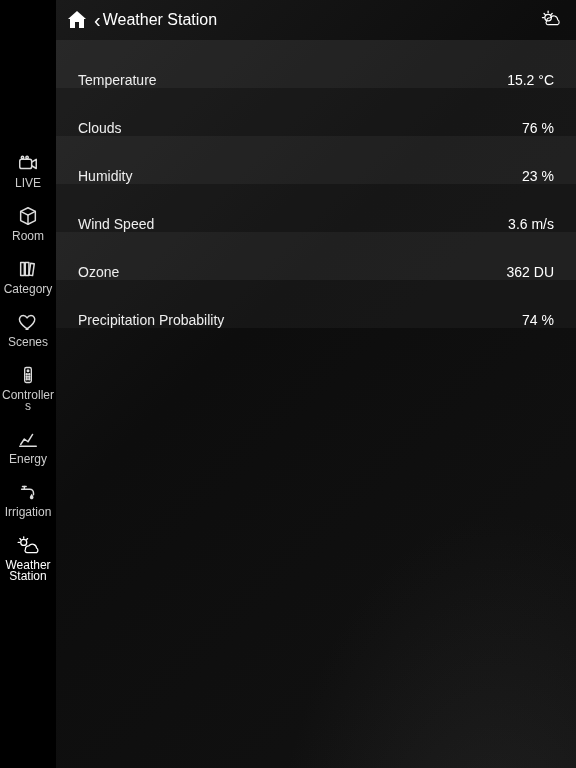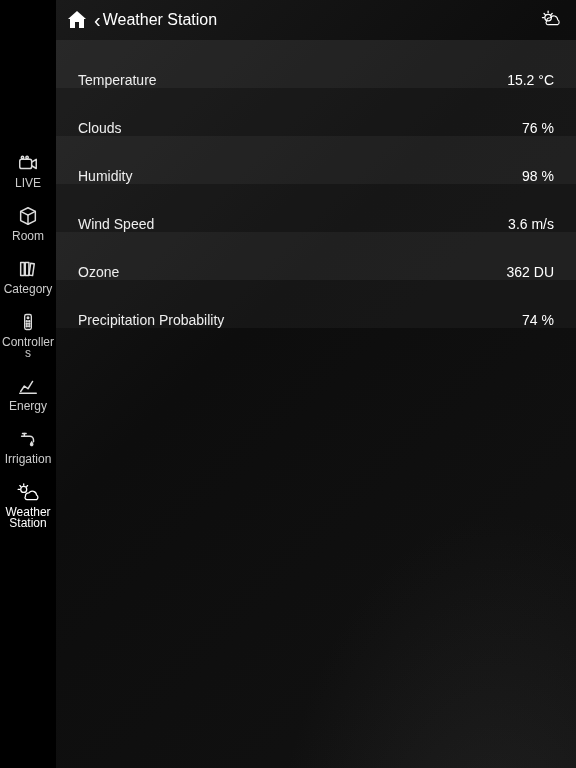--- a/index.html
+++ b/index.html
@@ -116,20 +116,30 @@
       <div class="ico">
         <svg viewBox="0 0 24 24" width="22" height="22">
           <g stroke="#ddd" stroke-width="1.6" fill="none" stroke-linecap="round" stroke-linejoin="round">
             <rect x="4" y="5" width="4" height="14"></rect>
             <rect x="9" y="5" width="4" height="14"></rect>
             <rect x="14" y="6" width="4" height="13" transform="rotate(8 16 12)"></rect>
           </g>
         </svg>
       </div>
       <div class="side-label">Category</div>
+    </div>
+    <div class="side-item">
+      <div class="ico">
+        <svg viewBox="0 0 24 24" width="22" height="22">
+          <g stroke="#ddd" stroke-width="1.6" fill="none" stroke-linecap="round" stroke-linejoin="round">
+            <path d="M12 20s-7-4.5-9-9c-1.2-2.7.6-6 3.8-6 2 0 3.3 1.2 4.2 2.6.9-1.4 2.2-2.6 4.2-2.6 3.2 0 5 3.3 3.8 6-2 4.5-9 9-9 9z"></path>
+          </g>
+        </svg>
+      </div>
+      <div class="side-label">Scenes</div>
     </div>
     <div class="side-item">
       <div class="ico">
         <svg viewBox="0 0 24 24" width="20" height="24">
           <g stroke="#ddd" stroke-width="1.6" fill="none" stroke-linecap="round" stroke-linejoin="round">
             <rect x="8" y="3" width="8" height="18" rx="2"></rect>
             <circle cx="12" cy="7" r="1"></circle>
             <circle cx="10.5" cy="11" r="0.7"></circle>
             <circle cx="13.5" cy="11" r="0.7"></circle>
             <circle cx="10.5" cy="14" r="0.7"></circle>
@@ -212,21 +222,21 @@
       <div class="row">
         <span class="label">Temperature</span>
         <span class="value">15.2 °C</span>
       </div>
       <div class="row">
         <span class="label">Clouds</span>
         <span class="value">76 %</span>
       </div>
       <div class="row">
         <span class="label">Humidity</span>
-        <span class="value">98 %</span>
+        <span class="value">23 %</span>
       </div>
       <div class="row">
         <span class="label">Wind Speed</span>
         <span class="value">3.6 m/s</span>
       </div>
       <div class="row">
         <span class="label">Ozone</span>
         <span class="value">362 DU</span>
       </div>
       <div class="row">

